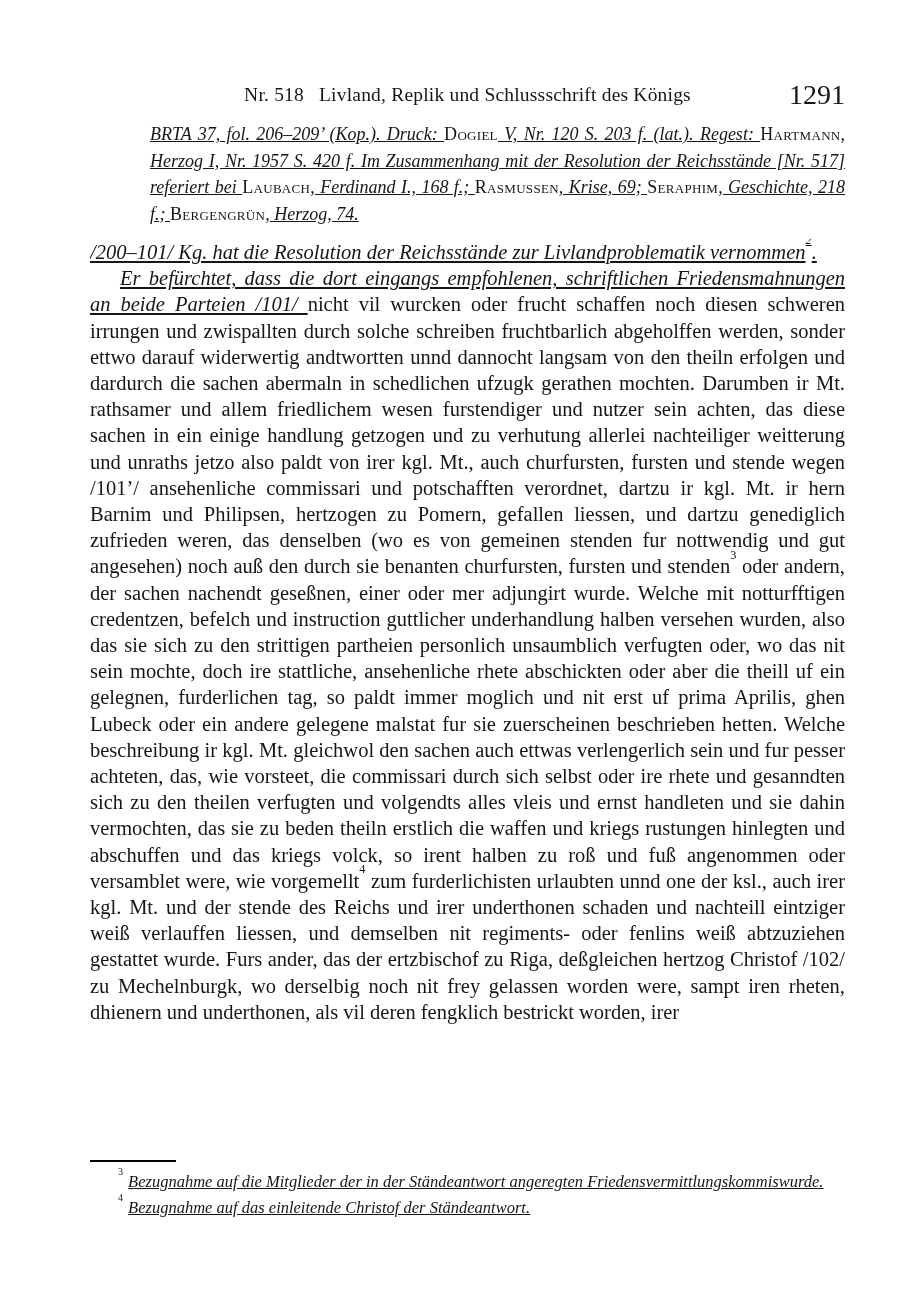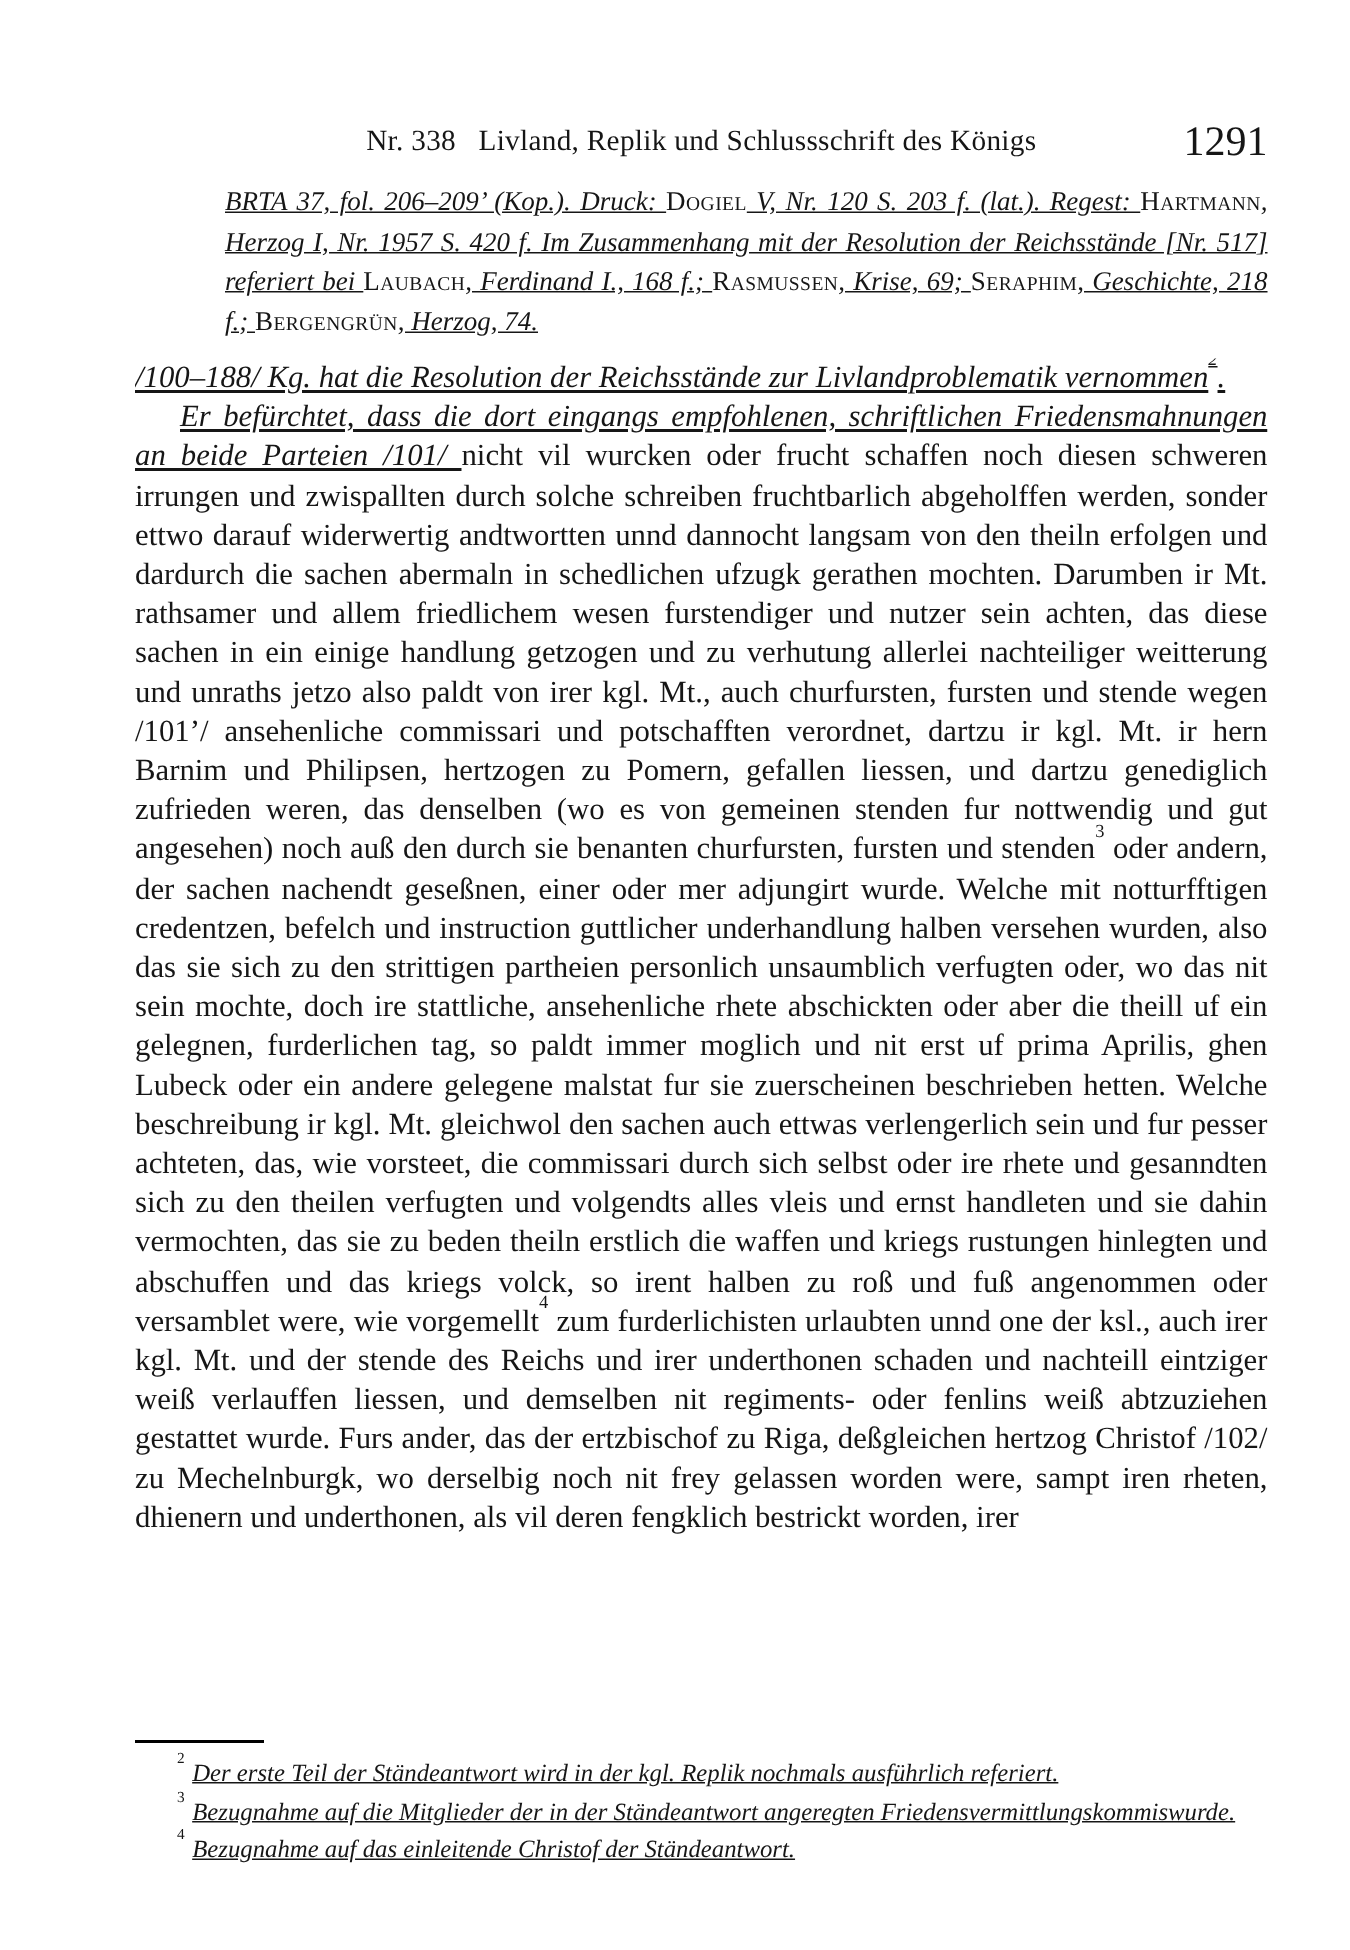--- a/index.html
+++ b/index.html
@@ -38,32 +38,31 @@
   .fn{margin:0;text-indent:28px;text-align:justify;}
   .fn-num{font-size:.62em;line-height:0;position:relative;top:-.5em;margin-right:5px;font-style:normal;}
 </style>
 </head>
 <body>
 
 <div class="page">
 
   <header class="running-head">
     <div class="rh-center">
-      <span class="rh-num">Nr. 338</span><span>Livland, Replik und Schlussschrift des Königs</span>
+      <span class="rh-num">Nr. 518</span><span>Livland, Replik und Schlussschrift des Königs</span>
     </div>
     <span class="rh-page-num">1291</span>
   </header>
 
   <section class="citation"><span class="i">BRTA 37, fol. 206–209’ (Kop.). Druck: </span><span class="sc">Dogiel</span><span class="i"> V, Nr. 120 S. 203 f. (lat.). Regest: </span><span class="sc">Hartmann</span><span class="i">, Herzog I, Nr. 1957 S. 420 f. Im Zusammenhang mit der Resolution der Reichsstände [Nr. 517] referiert bei </span><span class="sc">Laubach</span><span class="i">, Ferdinand I., 168 f.; </span><span class="sc">Rasmussen</span><span class="i">, Krise, 69; </span><span class="sc">Seraphim</span><span class="i">, Geschichte, 218 f.; </span><span class="sc">Bergengrün</span><span class="i">, Herzog, 74.</span></section>
 
   <section class="body-text">
-    <p class="regest"><span class="i">/100–188/ Kg. hat die Resolution der Reichsstände zur Livlandproblematik vernommen</span><sup class="fnref i">2</sup><span class="i">.</span></p>
+    <p class="regest"><span class="i">/200–101/ Kg. hat die Resolution der Reichsstände zur Livlandproblematik vernommen</span><sup class="fnref i">2</sup><span class="i">.</span></p>
     <p class="transcript"><span class="i">Er befürchtet, dass die dort eingangs empfohlenen, schriftlichen Friedensmahnungen an beide Parteien /101/ </span><span class="r">nicht vil wurcken oder frucht schaffen noch diesen schweren irrungen und zwispallten durch solche schreiben fruchtbarlich abgeholffen werden, sonder ettwo darauf widerwertig andtwortten unnd dannocht langsam von den theiln erfolgen und dardurch die sachen abermaln in schedlichen ufzugk gerathen mochten. Darumben ir Mt. rathsamer und allem friedlichem wesen furstendiger und nutzer sein achten, das diese sachen in ein einige handlung getzogen und zu verhutung allerlei nachteiliger weitterung und unraths jetzo also paldt von irer kgl. Mt., auch churfursten, fursten und stende wegen /101’/ ansehenliche commissari und potschafften verordnet, dartzu ir kgl. Mt. ir hern Barnim und Philipsen, hertzogen zu Pomern, gefallen liessen, und dartzu genediglich zufrieden weren, das denselben (wo es von gemeinen stenden fur nottwendig und gut angesehen) noch auß den durch sie benanten churfursten, fursten und stenden</span><sup class="fnref">3</sup><span class="r"> oder andern, der sachen nachendt geseßnen, einer oder mer adjungirt wurde. Welche mit notturfftigen credentzen, befelch und instruction guttlicher underhandlung halben versehen wurden, also das sie sich zu den strittigen partheien personlich unsaumblich verfugten oder, wo das nit sein mochte, doch ire stattliche, ansehenliche rhete abschickten oder aber die theill uf ein gelegnen, furderlichen tag, so paldt immer moglich und nit erst uf prima Aprilis, ghen Lubeck oder ein andere gelegene malstat fur sie zuerscheinen beschrieben hetten. Welche beschreibung ir kgl. Mt. gleichwol den sachen auch ettwas verlengerlich sein und fur pesser achteten, das, wie vorsteet, die commissari durch sich selbst oder ire rhete und gesanndten sich zu den theilen verfugten und volgendts alles vleis und ernst handleten und sie dahin vermochten, das sie zu beden theiln erstlich die waffen und kriegs rustungen hinlegten und abschuffen und das kriegs volck, so irent halben zu roß und fuß angenommen oder versamblet were, wie vorgemellt</span><sup class="fnref">4</sup><span class="r"> zum furderlichisten urlaubten unnd one der ksl., auch irer kgl. Mt. und der stende des Reichs und irer underthonen schaden und nachteill eintziger weiß verlauffen liessen, und demselben nit regiments- oder fenlins weiß abtzuziehen gestattet wurde. Furs ander, das der ertzbischof zu Riga, deßgleichen hertzog Christof /102/ zu Mechelnburgk, wo derselbig noch nit frey gelassen worden were, sampt iren rheten, dhienern und underthonen, als vil deren fengklich bestrickt worden, irer</span></p>
   </section>
 
   <footer class="footnotes">
     <div class="fn-rule"></div>
-    <p class="fn"><sup class="fn-num">2</sup><span class="i">Der erste Teil der Ständeantwort wird in der kgl. Replik nochmals ausführlich referiert.</span></p>
     <p class="fn"><sup class="fn-num">3</sup><span class="i">Bezugnahme auf die Mitglieder der in der Ständeantwort angeregten Friedensvermittlungskommis­wurde.</span></p>
     <p class="fn"><sup class="fn-num">4</sup><span class="i">Bezugnahme auf das einleitende Christof der Ständeantwort.</span></p>
   </footer>
 
 </div>
 
 </body></html>

